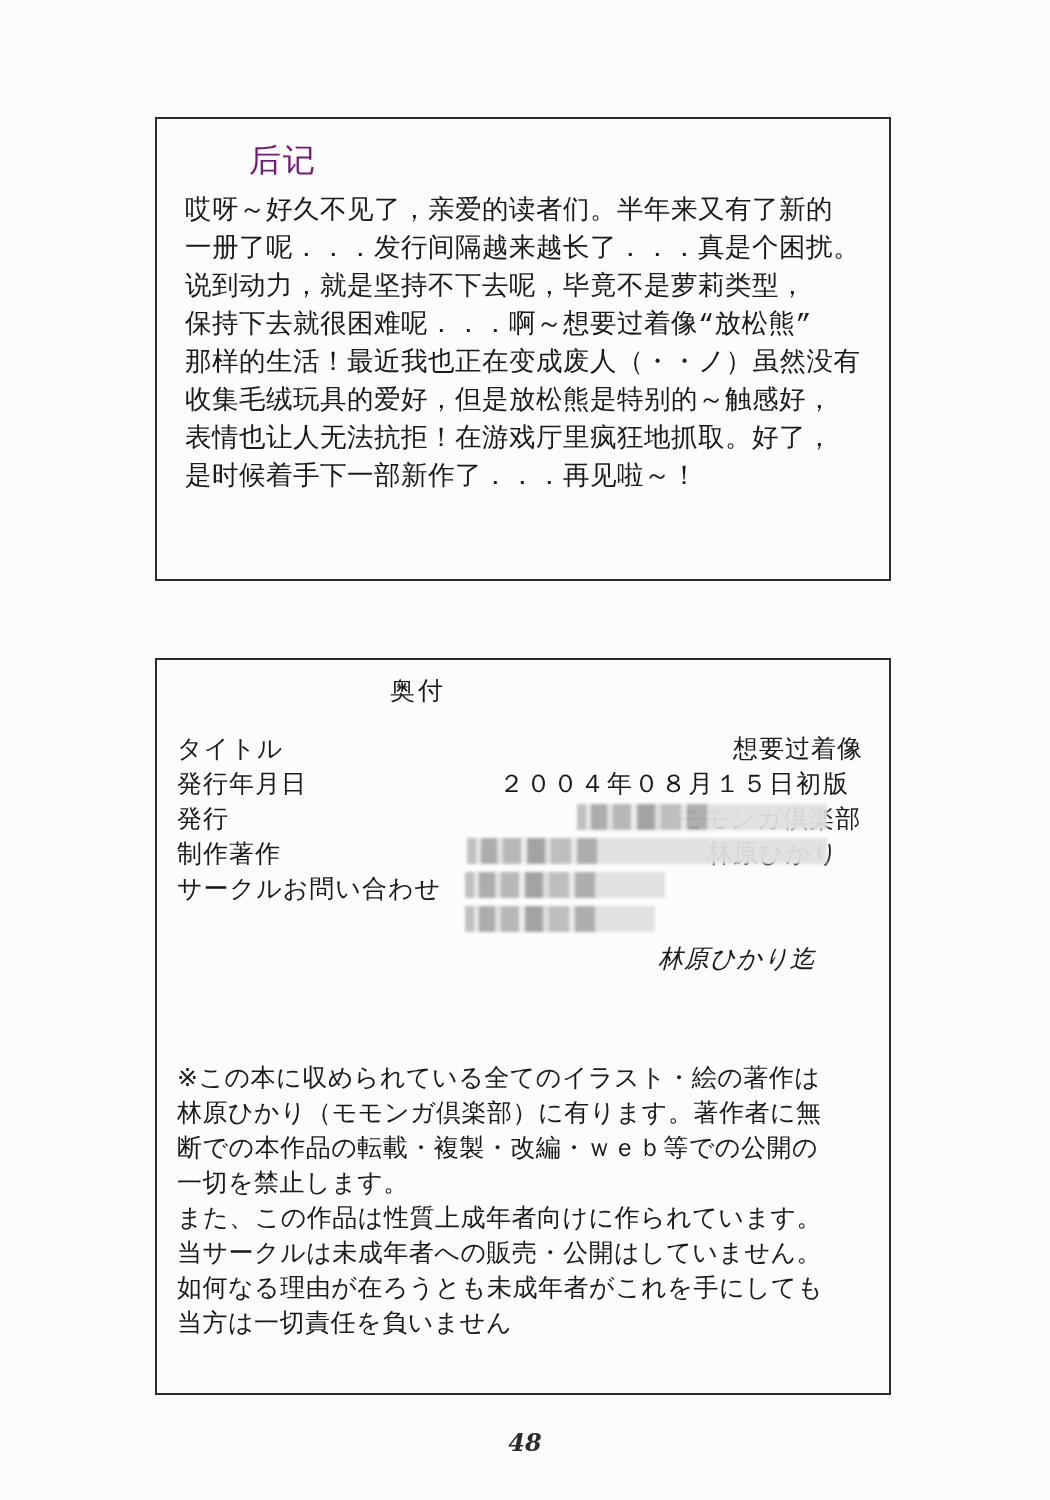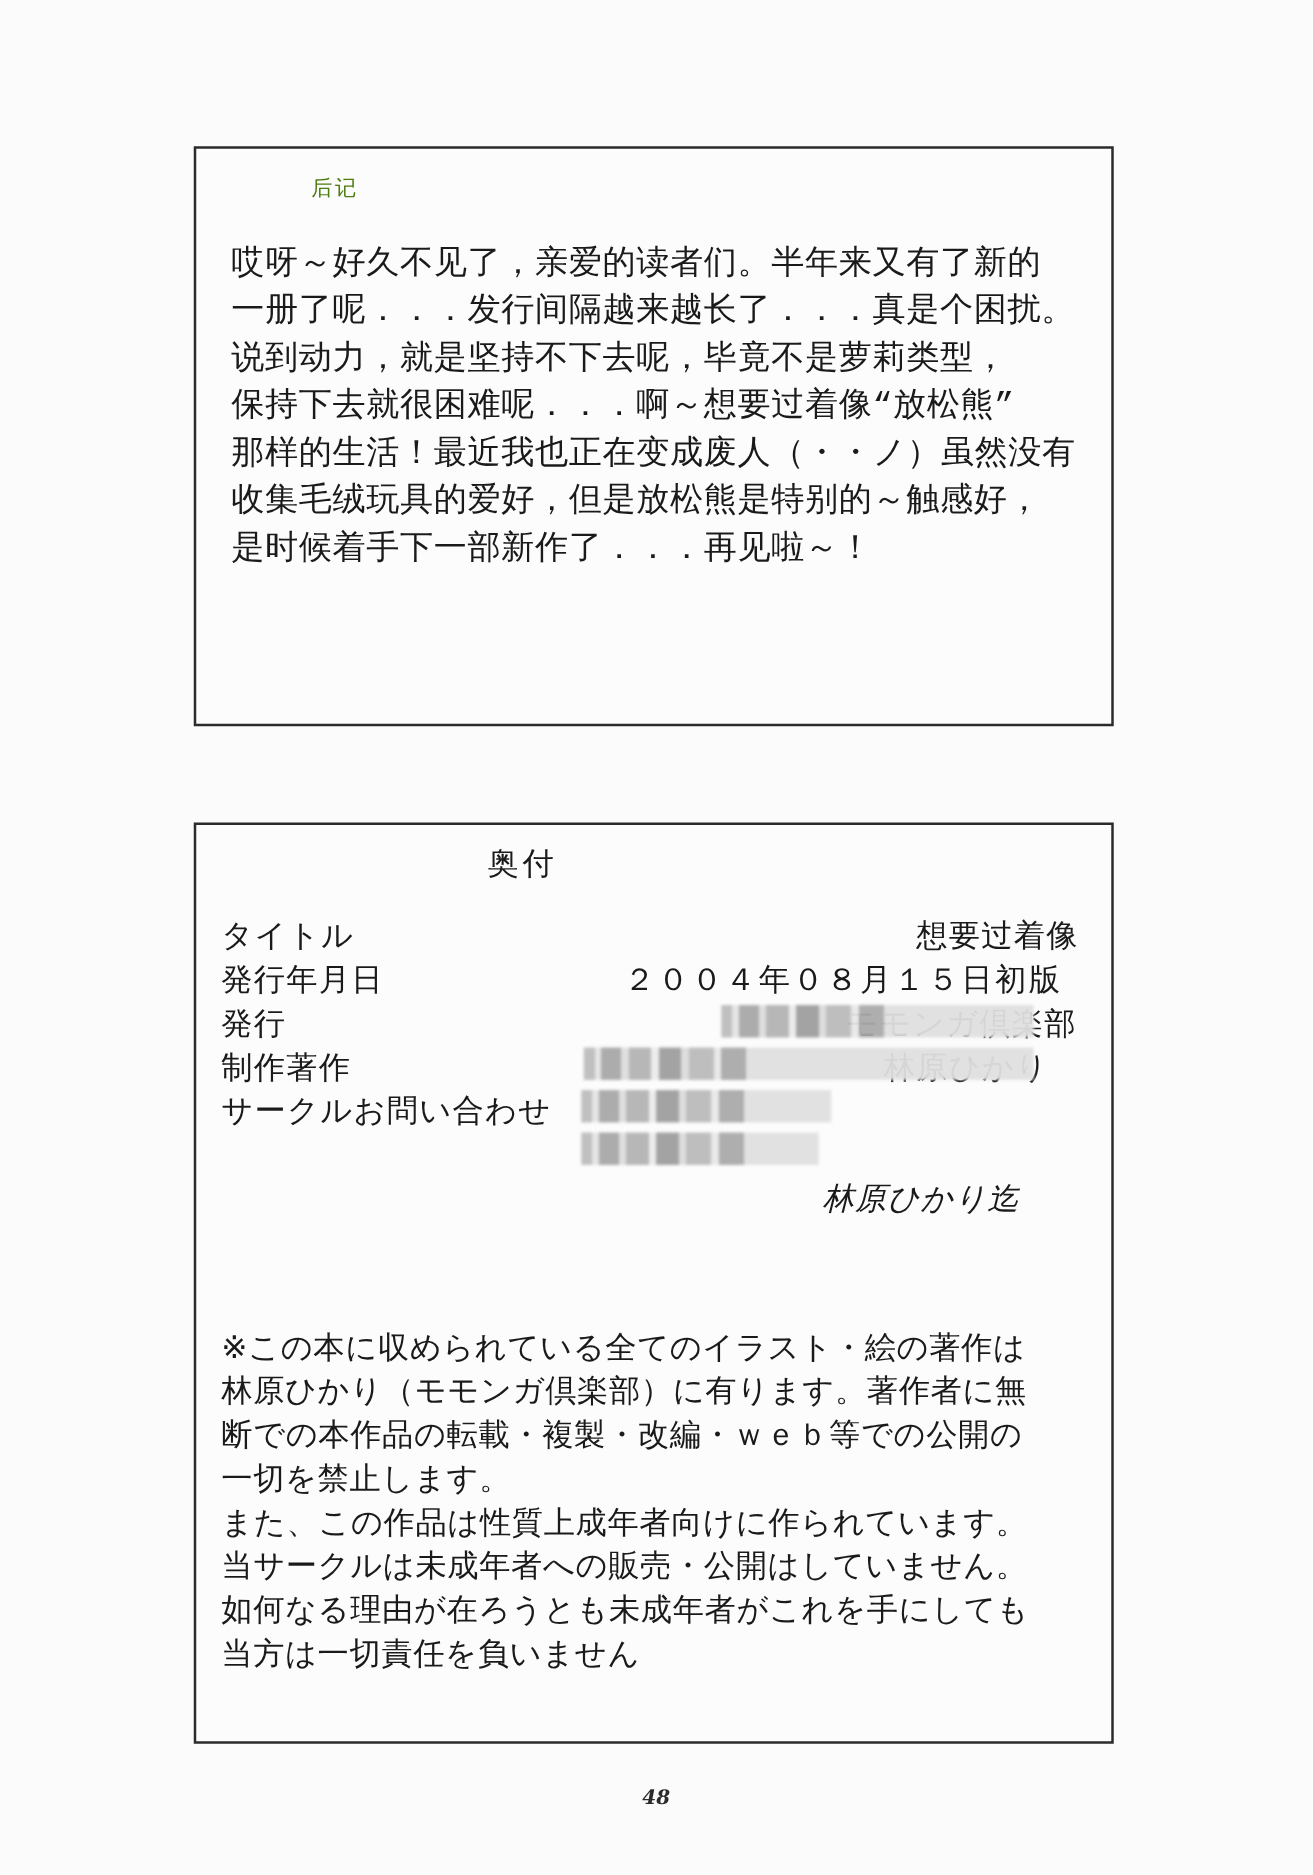--- a/index.html
+++ b/index.html
@@ -29,23 +29,23 @@
     width: 736px;
     height: 464px;
     border: 2px solid #2b2b2b;
     box-sizing: border-box;
     background: #fcfcfc;
   }
   .afterword-title {
     position: absolute;
     left: 92px;
     top: 20px;
-    font-size: 17px;
+    font-size: 32px;
     letter-spacing: 2px;
-    color: #4d7c0f;
+    color: #701a75;
   }
   .afterword-body {
     position: absolute;
     left: 28px;
     top: 73px;
     width: 690px;
     font-size: 26.5px;
     line-height: 38px;
     letter-spacing: 0.5px;
     color: #1a1a1a;
@@ -138,41 +138,42 @@
     margin: 0;
     white-space: nowrap;
   }
 
   .page-number {
     position: absolute;
     left: 0;
     right: 0;
     top: 1428px;
     text-align: center;
-    font-size: 16px;
+    font-size: 24px;
     font-weight: bold;
     font-style: italic;
     color: #2b2b2b;
     font-family: "DejaVu Serif", "Liberation Serif", serif;
   }
 </style>
 </head>
 <body>
 
 <div class="page">
 
   <div class="afterword-box">
     <div class="afterword-title">后记</div>
     <div class="afterword-body">
       <p>哎呀～好久不见了，亲爱的读者们。半年来又有了新的</p>
       <p>一册了呢．．．发行间隔越来越长了．．．真是个困扰。</p>
       <p>说到动力，就是坚持不下去呢，毕竟不是萝莉类型，</p>
       <p>保持下去就很困难呢．．．啊～想要过着像“放松熊”</p>
       <p>那样的生活！最近我也正在变成废人（・・ノ）虽然没有</p>
       <p>收集毛绒玩具的爱好，但是放松熊是特别的～触感好，</p>
+      <p>表情也让人无法抗拒！在游戏厅里疯狂地抓取。好了，</p>
       <p>是时候着手下一部新作了．．．再见啦～！</p>
     </div>
   </div>
 
   <div class="colophon-box">
     <div class="colophon-title">奥付</div>
 
     <div class="colophon-table">
       <div class="crow">
         <span class="clabel">タイトル</span>

